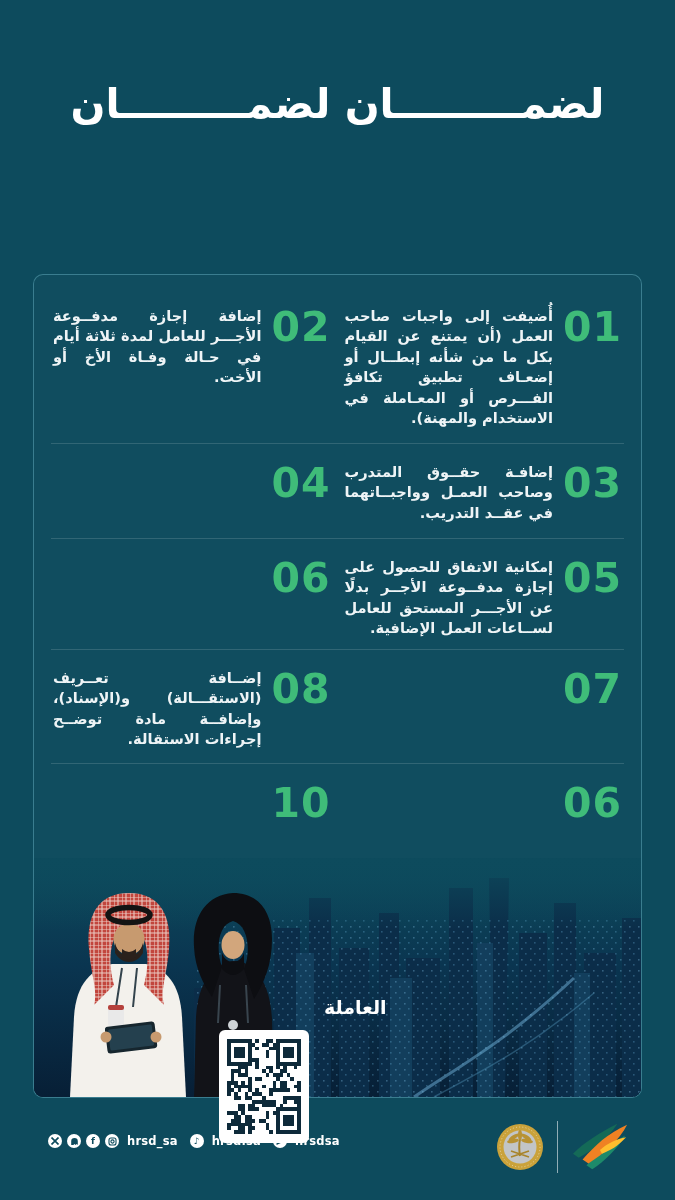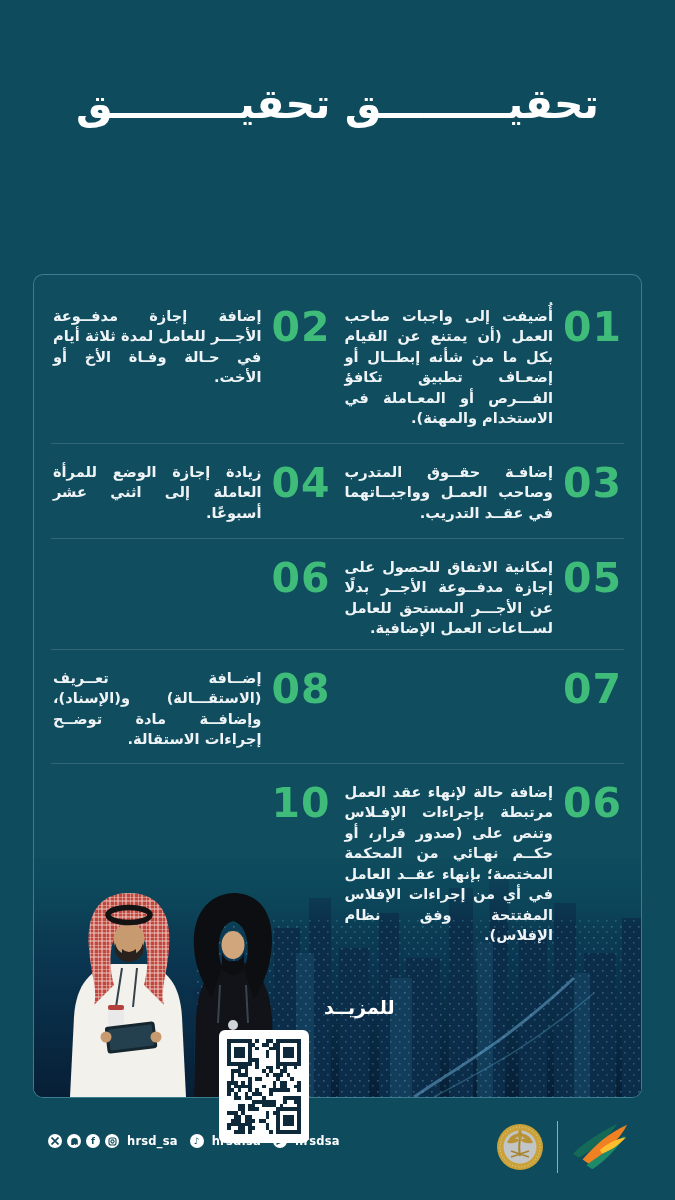--- a/index.html
+++ b/index.html
@@ -65,21 +65,21 @@
   .seal{position:absolute;left:496px;top:1123px;width:48px;height:48px;z-index:3;}
   .divline{position:absolute;left:557px;top:1121px;width:1px;height:52px;
            background:rgba(255,255,255,.55);z-index:3;}
   .hrsd{position:absolute;left:571px;top:1120px;width:58px;height:54px;z-index:3;}
 </style>
 </head>
 <body>
 
 <div class="poster">
 
-  <h1 class="title1">تحقيـــــــــق تحقيـــــــــق</h1>
+  <h1 class="title1">لضمـــــــــان لضمـــــــــان</h1>
 
   <div class="frame"></div>
 
   <div class="grid">
     <div class="row r1">
       <div class="cell">
         <div class="num">01</div>
         <div class="txt">أُضيفت إلى واجبات صاحب العمل (أن يمتنع عن القيام بكل ما من شأنه إبطــال أو إضعـاف تطبيق تكافؤ الفـــرص أو المعـاملة في الاستخدام والمهنة).</div>
       </div>
       <div class="cell">
@@ -87,21 +87,20 @@
         <div class="txt">إضافة إجازة مدفــوعة الأجـــر للعامل لمدة ثلاثة أيام في حـالة وفـاة الأخ أو الأخت.</div>
       </div>
     </div>
     <div class="row r2">
       <div class="cell">
         <div class="num">03</div>
         <div class="txt">إضافـة حقــوق المتدرب وصاحب العمـل وواجبــاتهما في عقــد التدريب.</div>
       </div>
       <div class="cell">
         <div class="num">04</div>
-        <div class="txt">زيادة إجازة الوضع للمرأة العاملة إلى اثني عشر أسبوعًا.</div>
       </div>
     </div>
     <div class="row r3">
       <div class="cell">
         <div class="num">05</div>
         <div class="txt">إمكانية الاتفاق للحصول على إجازة مدفــوعة الأجــر بدلًا عن الأجـــر المستحق للعامل لســاعات العمل الإضافية.</div>
       </div>
       <div class="cell">
         <div class="num">06</div>
       </div>
@@ -111,21 +110,20 @@
         <div class="num">07</div>
       </div>
       <div class="cell">
         <div class="num">08</div>
         <div class="txt">إضــافة تعــريف (الاستقـــالة) و(الإسناد)، وإضافــة مادة توضــح إجراءات الاستقالة.</div>
       </div>
     </div>
     <div class="row r5">
       <div class="cell">
         <div class="num">06</div>
-        <div class="txt">إضافة حالة لإنهاء عقد العمل مرتبطة بإجراءات الإفـلاس وتنص على (صدور قرار، أو حكــم نهـائي من المحكمة المختصة؛ بإنهاء عقــد العامل في أي من إجراءات الإفلاس المفتتحة وفق نظام الإفلاس).</div>
       </div>
       <div class="cell">
         <div class="num">10</div>
       </div>
     </div>
   </div>
 
   <div class="photo">
     <svg width="607" height="239" viewBox="0 0 607 239" preserveAspectRatio="none">
       <defs>
@@ -203,21 +201,21 @@
         <g transform="rotate(-7 97 172)">
           <rect x="72" y="159" width="50" height="27" rx="3" fill="#16262e"></rect>
           <rect x="75" y="162" width="44" height="21" rx="1.5" fill="#24404e"></rect>
         </g>
         <circle cx="72" cy="172" r="5.5" fill="#c79a6f"></circle>
         <circle cx="122" cy="172" r="5.5" fill="#c79a6f"></circle>
       </g>
     </svg>
   </div>
 
-  <div class="more">للمزيــد</div>
+  <div class="more">العاملة</div>
 
   <div class="qrbox">
     <div class="qr">
         <i style="grid-area: 1 / 1;"></i>
         <i style="grid-area: 1 / 2;"></i>
         <i style="grid-area: 1 / 3;"></i>
         <i style="grid-area: 1 / 4;"></i>
         <i style="grid-area: 1 / 5;"></i>
         <i style="grid-area: 1 / 6;"></i>
         <i style="grid-area: 1 / 7;"></i>

